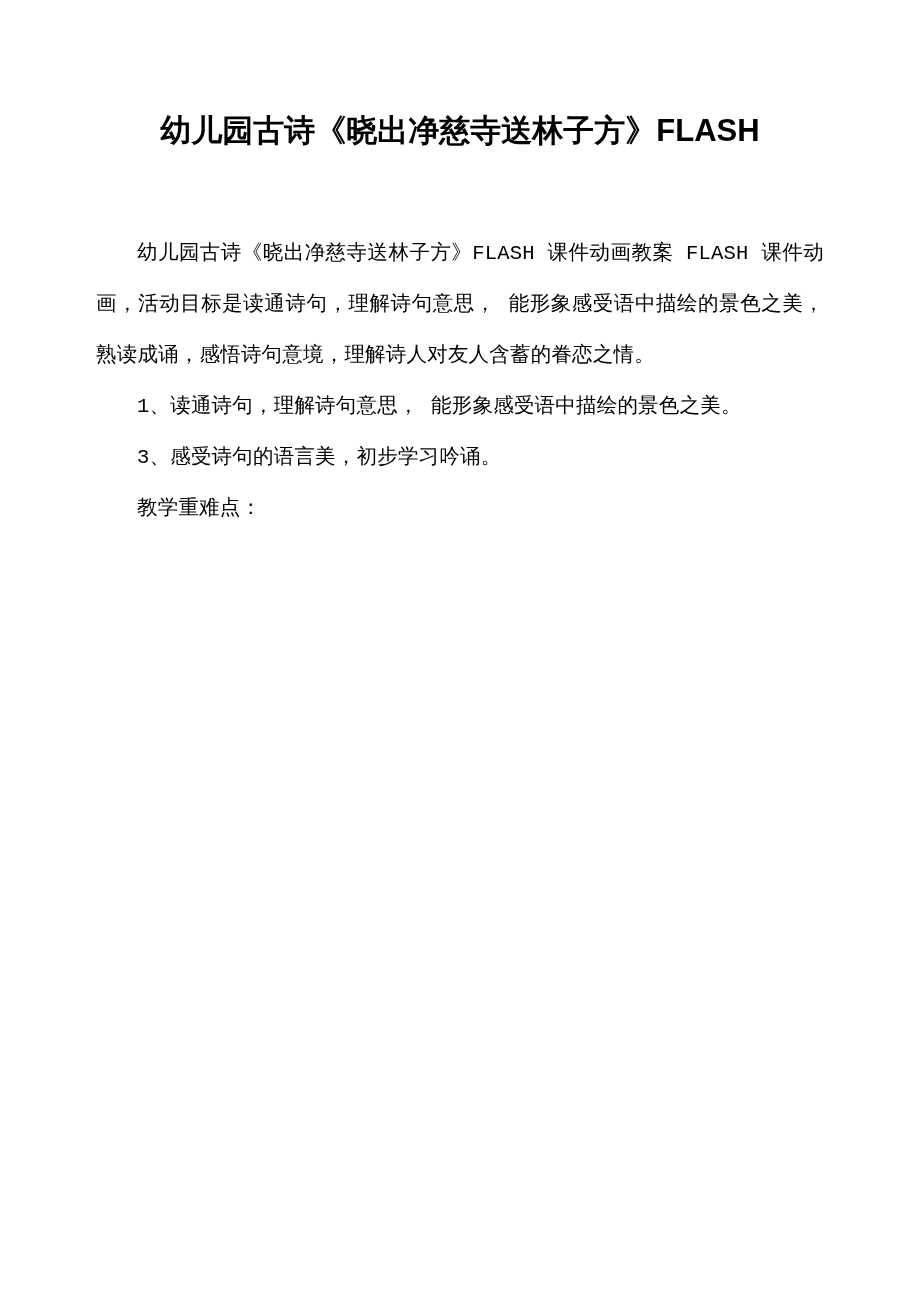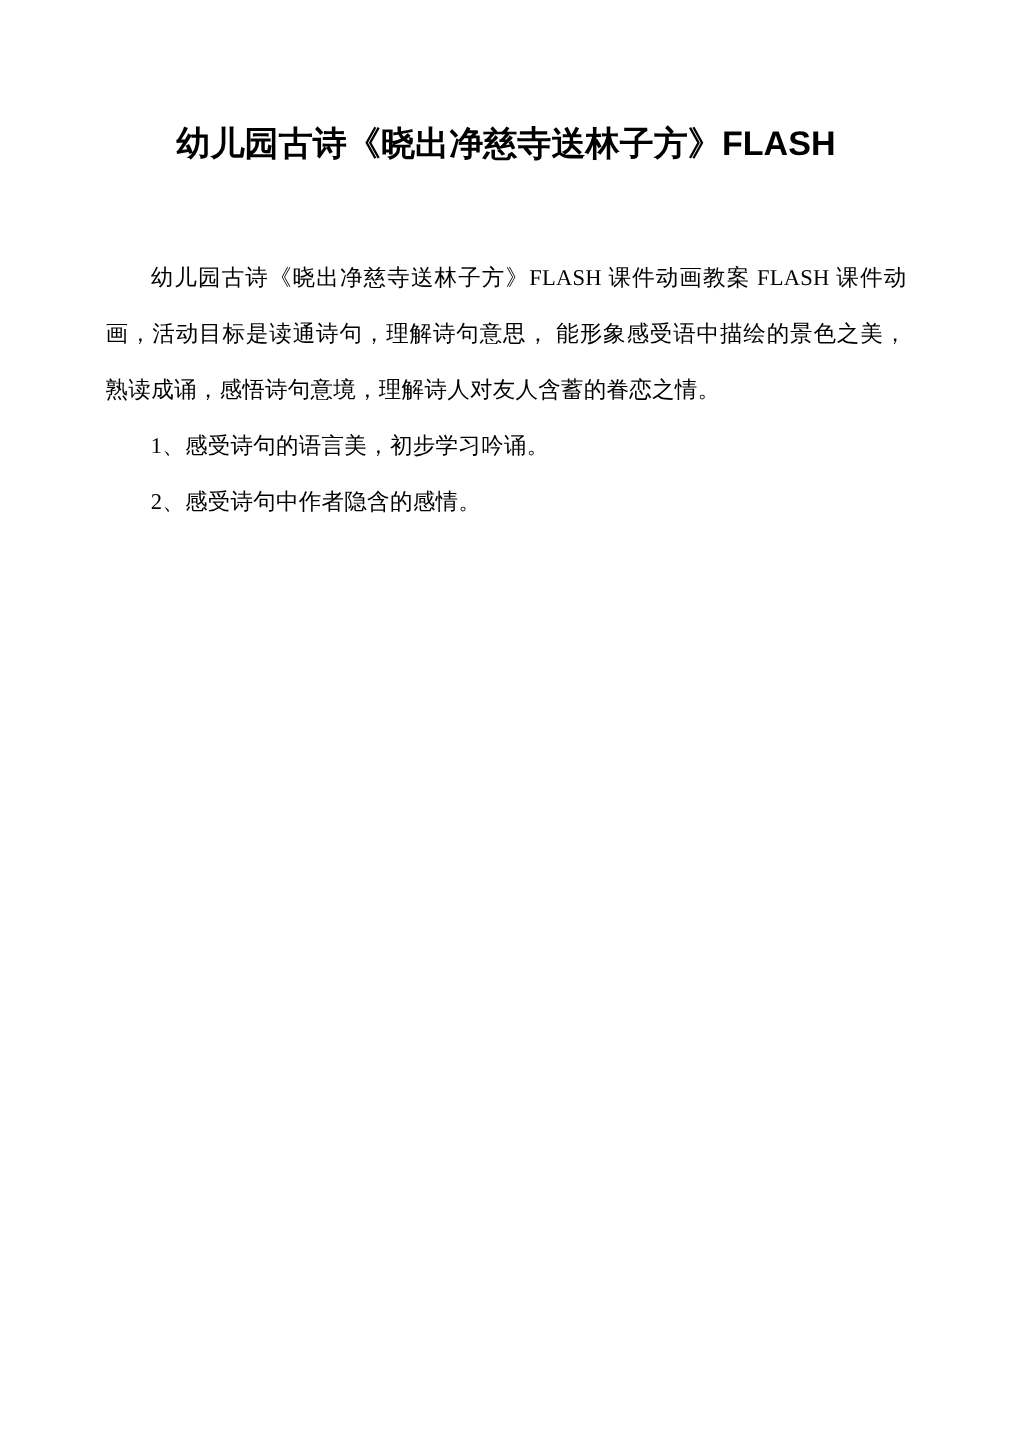--- a/index.html
+++ b/index.html
@@ -29,20 +29,21 @@
     text-align: center;
     letter-spacing: 0px;
     margin: 0;
     padding: 0;
   }
   .title-line {
     display: block;
   }
   .body-block {
     margin-top: 58px;
+    font-family: Liberation Mono, monospace;
   }
   p.para {
     font-size: 20.5px;
     line-height: 51px;
     margin: 0;
     padding: 0;
     text-align: justify;
     text-justify: inter-ideograph;
     letter-spacing: 0.2px;
   }
@@ -54,17 +55,18 @@
 <body>
 
 <div class="page">
 
   <h1 class="doc-title">
     <span class="title-line">幼儿园古诗《晓出净慈寺送林子方》FLASH</span>
   </h1>
 
   <div class="body-block">
     <p class="para indent">幼儿园古诗《晓出净慈寺送林子方》FLASH 课件动画教案 FLASH 课件动画，活动目标是读通诗句，理解诗句意思， 能形象感受语中描绘的景色之美，熟读成诵，感悟诗句意境，理解诗人对友人含蓄的眷恋之情。</p>
-    <p class="para indent">1、感受诗句的语言美，初步学习吟诵。</p>
-    <p class="para indent">2、感受诗句中作者隐含的感情。</p>
+    <p class="para indent">1、读通诗句，理解诗句意思， 能形象感受语中描绘的景色之美。</p>
+    <p class="para indent">3、感受诗句的语言美，初步学习吟诵。</p>
+    <p class="para indent">教学重难点：</p>
   </div>
 
 </div>
 
 </body></html>

